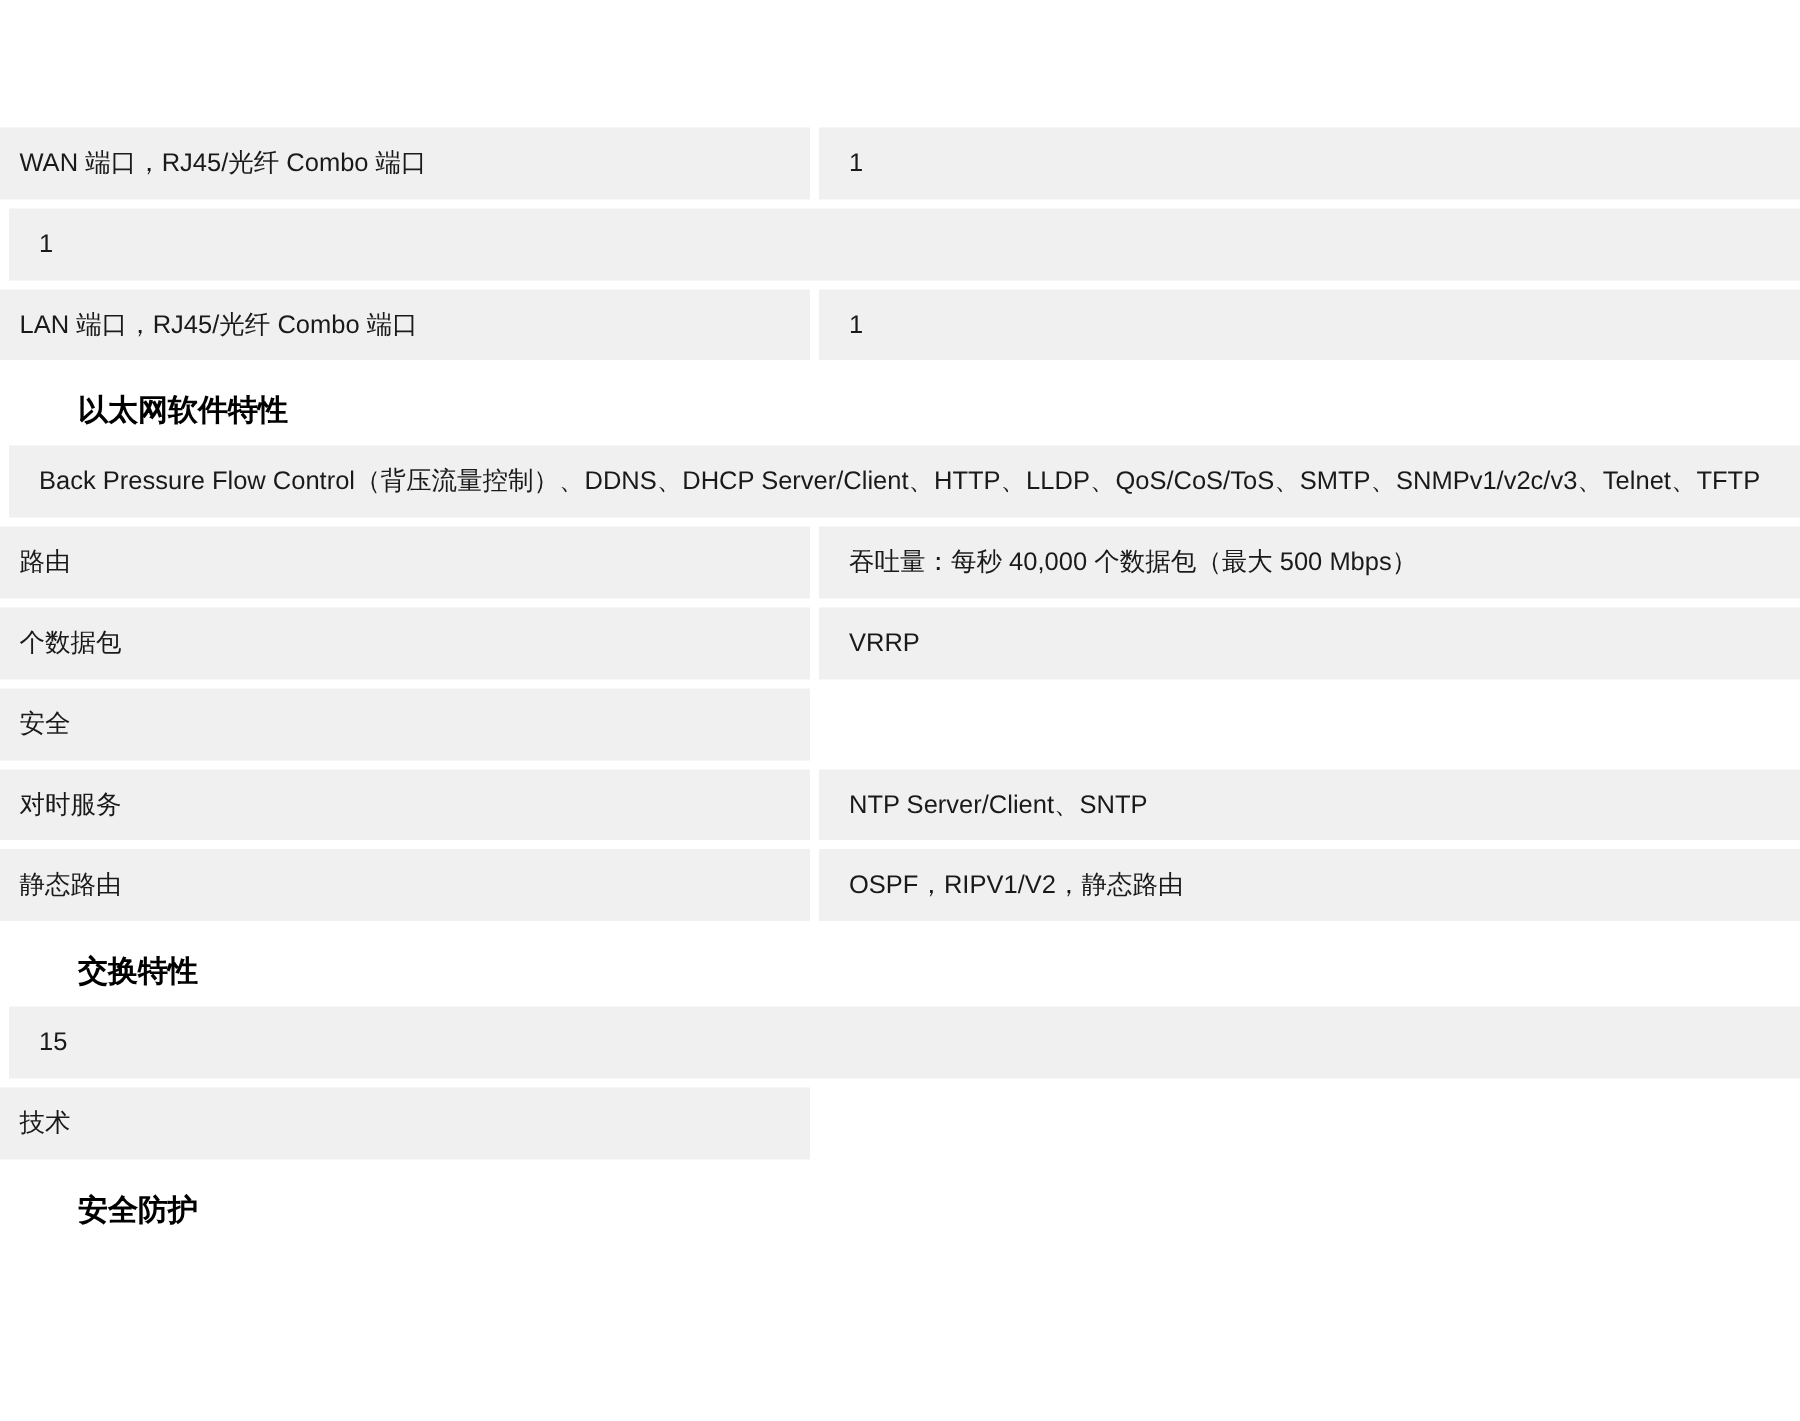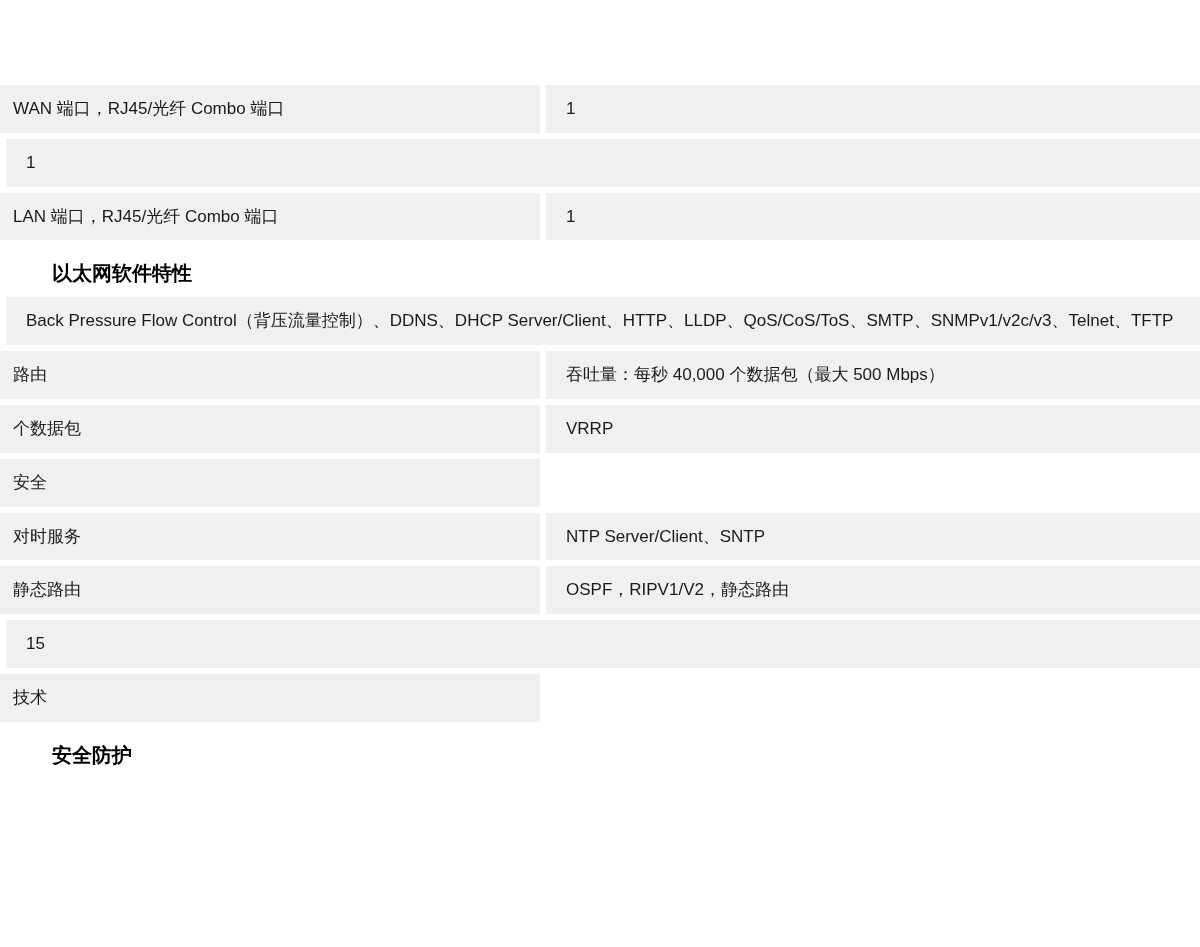--- a/index.html
+++ b/index.html
@@ -92,20 +92,21 @@
     <div class="spec-row">
       <div class="spec-label">对时服务</div>
       <div class="spec-gap"></div>
       <div class="spec-value">NTP Server/Client、SNTP</div>
     </div>
     <div class="spec-row">
       <div class="spec-label">静态路由</div>
       <div class="spec-gap"></div>
       <div class="spec-value">OSPF，RIPV1/V2，静态路由</div>
     </div>
+    <div class="section-title">交换特性</div>
     <div class="spec-row">
       <div class="spec-gap"></div>
       <div class="spec-value">15</div>
     </div>
     <div class="spec-row">
       <div class="spec-label">技术</div>
       <div class="spec-gap"></div>
     </div>
     <div class="section-title">安全防护</div>
   </div>

